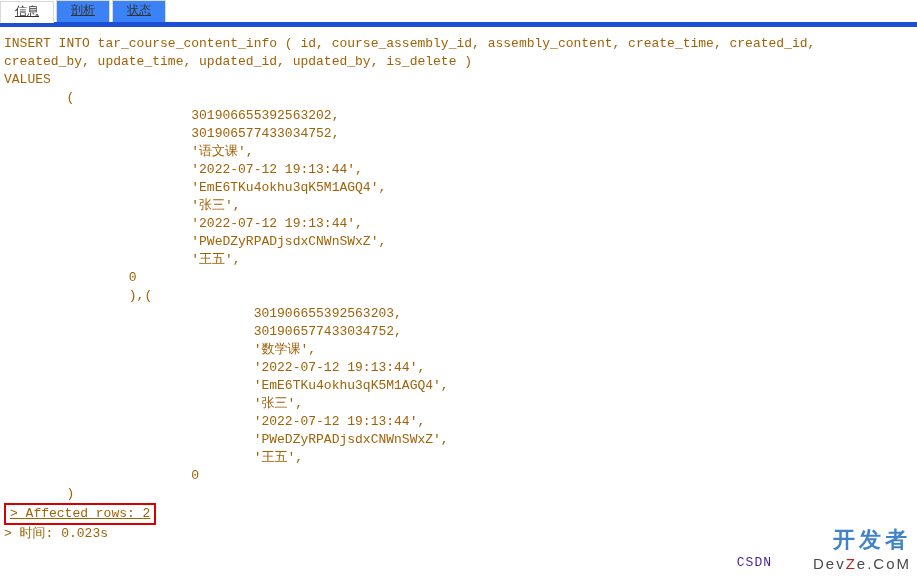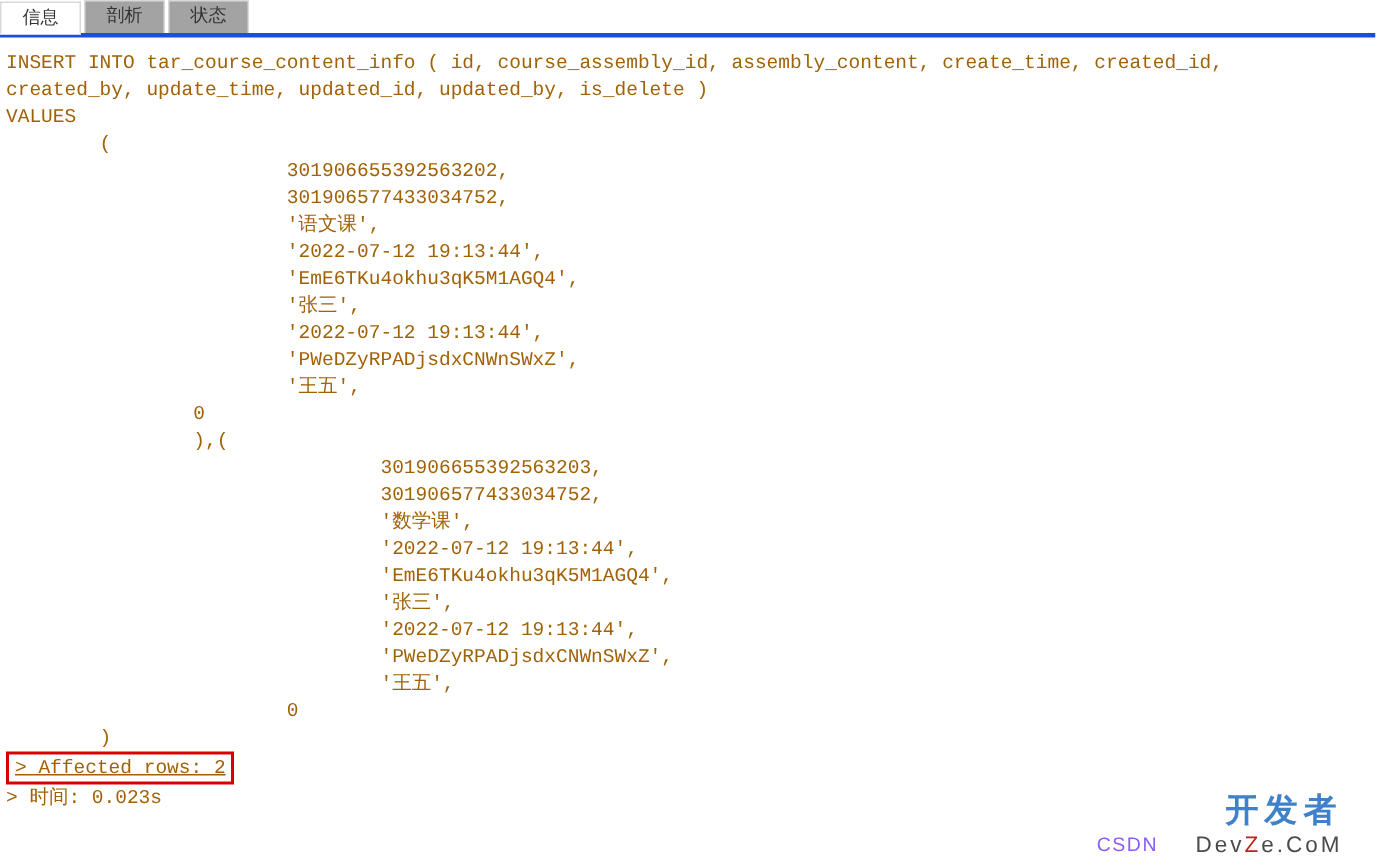--- a/index.html
+++ b/index.html
@@ -9,30 +9,31 @@
     height: 576px;
     background: #ffffff;
     font-family: "SimSun", "宋体", Consolas, "Courier New", monospace;
     font-size: 13px;
     color: #333333;
     overflow: hidden;
     position: relative;
   }
   .tabs {
     display: flex;
-    border-bottom: 3px solid #1d4ed8;
+    border-bottom: 5px solid #1d4ed8;
     height: 22px;
     user-select: none;
+    text-decoration: underline;
   }
   .tab {
     padding: 2px 14px 2px 14px;
     border: 1px solid #d9d9d9;
     border-bottom: none;
     margin-right: 2px;
-    background: #a3a3a3;
+    background: #3b82f6;
     cursor: pointer;
     line-height: 16px;
     font-size: 12px;
   }
   .tab.active {
     background: #ffffff;
     border-bottom: 1px solid #ffffff;
     position: relative;
     top: 1px;
   }
@@ -46,21 +47,21 @@
   }
   .highlight-box {
     display: inline-block;
     border: 2px solid #d80000;
     padding: 0 4px;
     text-decoration: underline;
   }
   .watermark-brand {
     position: absolute;
     bottom: 4px;
-    right: 22px;
+    right: 6px;
     text-align: right;
     pointer-events: none;
   }
   .watermark-brand .line1 {
     color: #3f82c9;
     font-family: "Microsoft YaHei", sans-serif;
     font-size: 22px;
     letter-spacing: 4px;
     font-weight: 600;
   }
@@ -70,22 +71,22 @@
     color: #4a4a4a;
     letter-spacing: 2px;
   }
   .watermark-brand .line2 .z {
     color: #c02020;
   }
   .watermark-csdn {
     position: absolute;
     bottom: 6px;
     right: 145px;
-    color: #8b5cf6;
-    font-family: Liberation Sans, sans-serif;
+    color: #4c1d95;
+    font-family: Liberation Mono, monospace;
     font-size: 13px;
     pointer-events: none;
     letter-spacing: 1px;
   }
 </style>
 </head>
 <body>
 
 <div class="tabs">
   <div class="tab active">信息</div>

